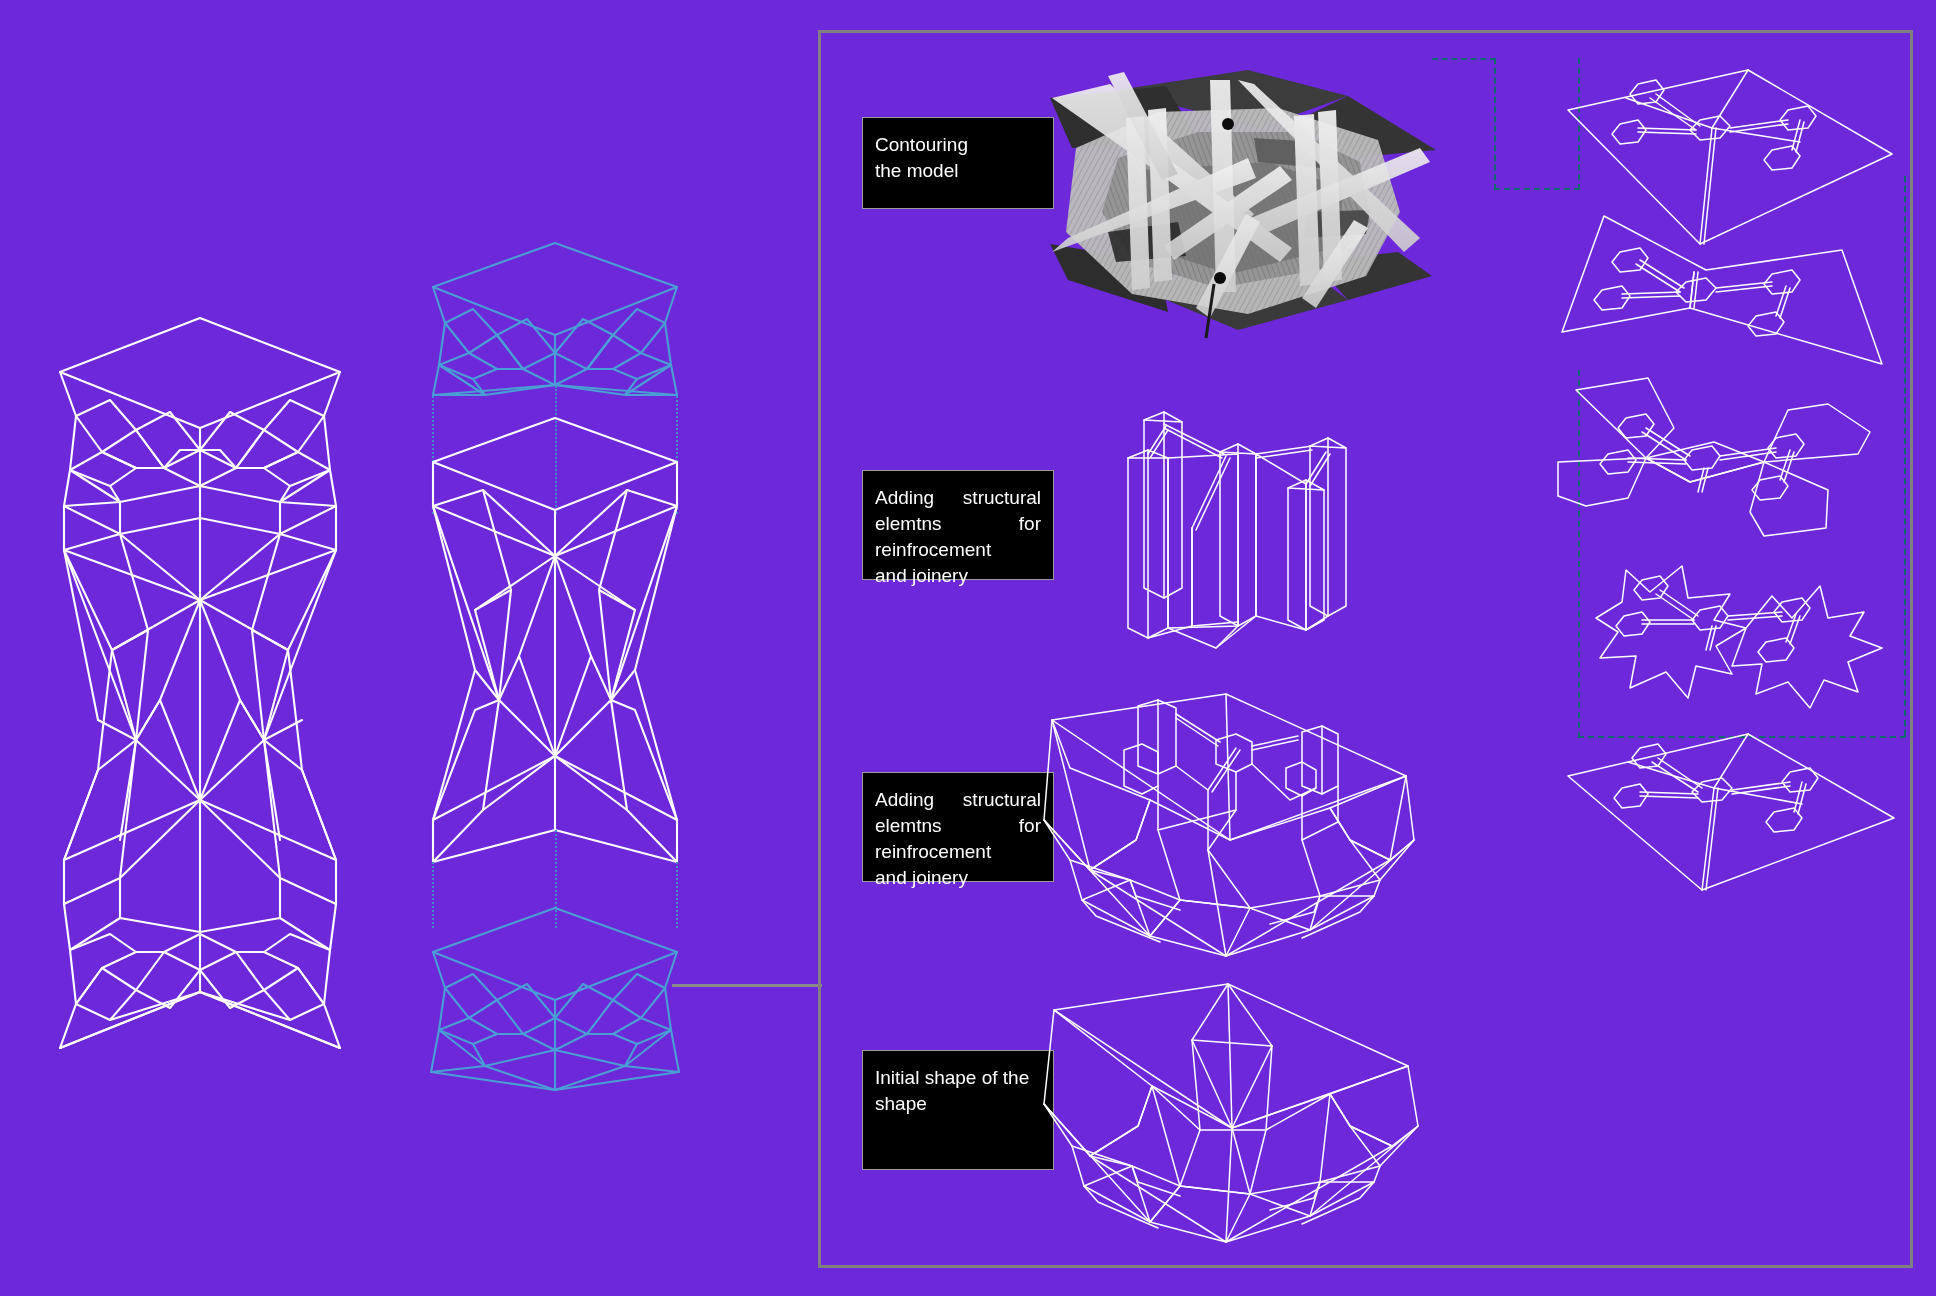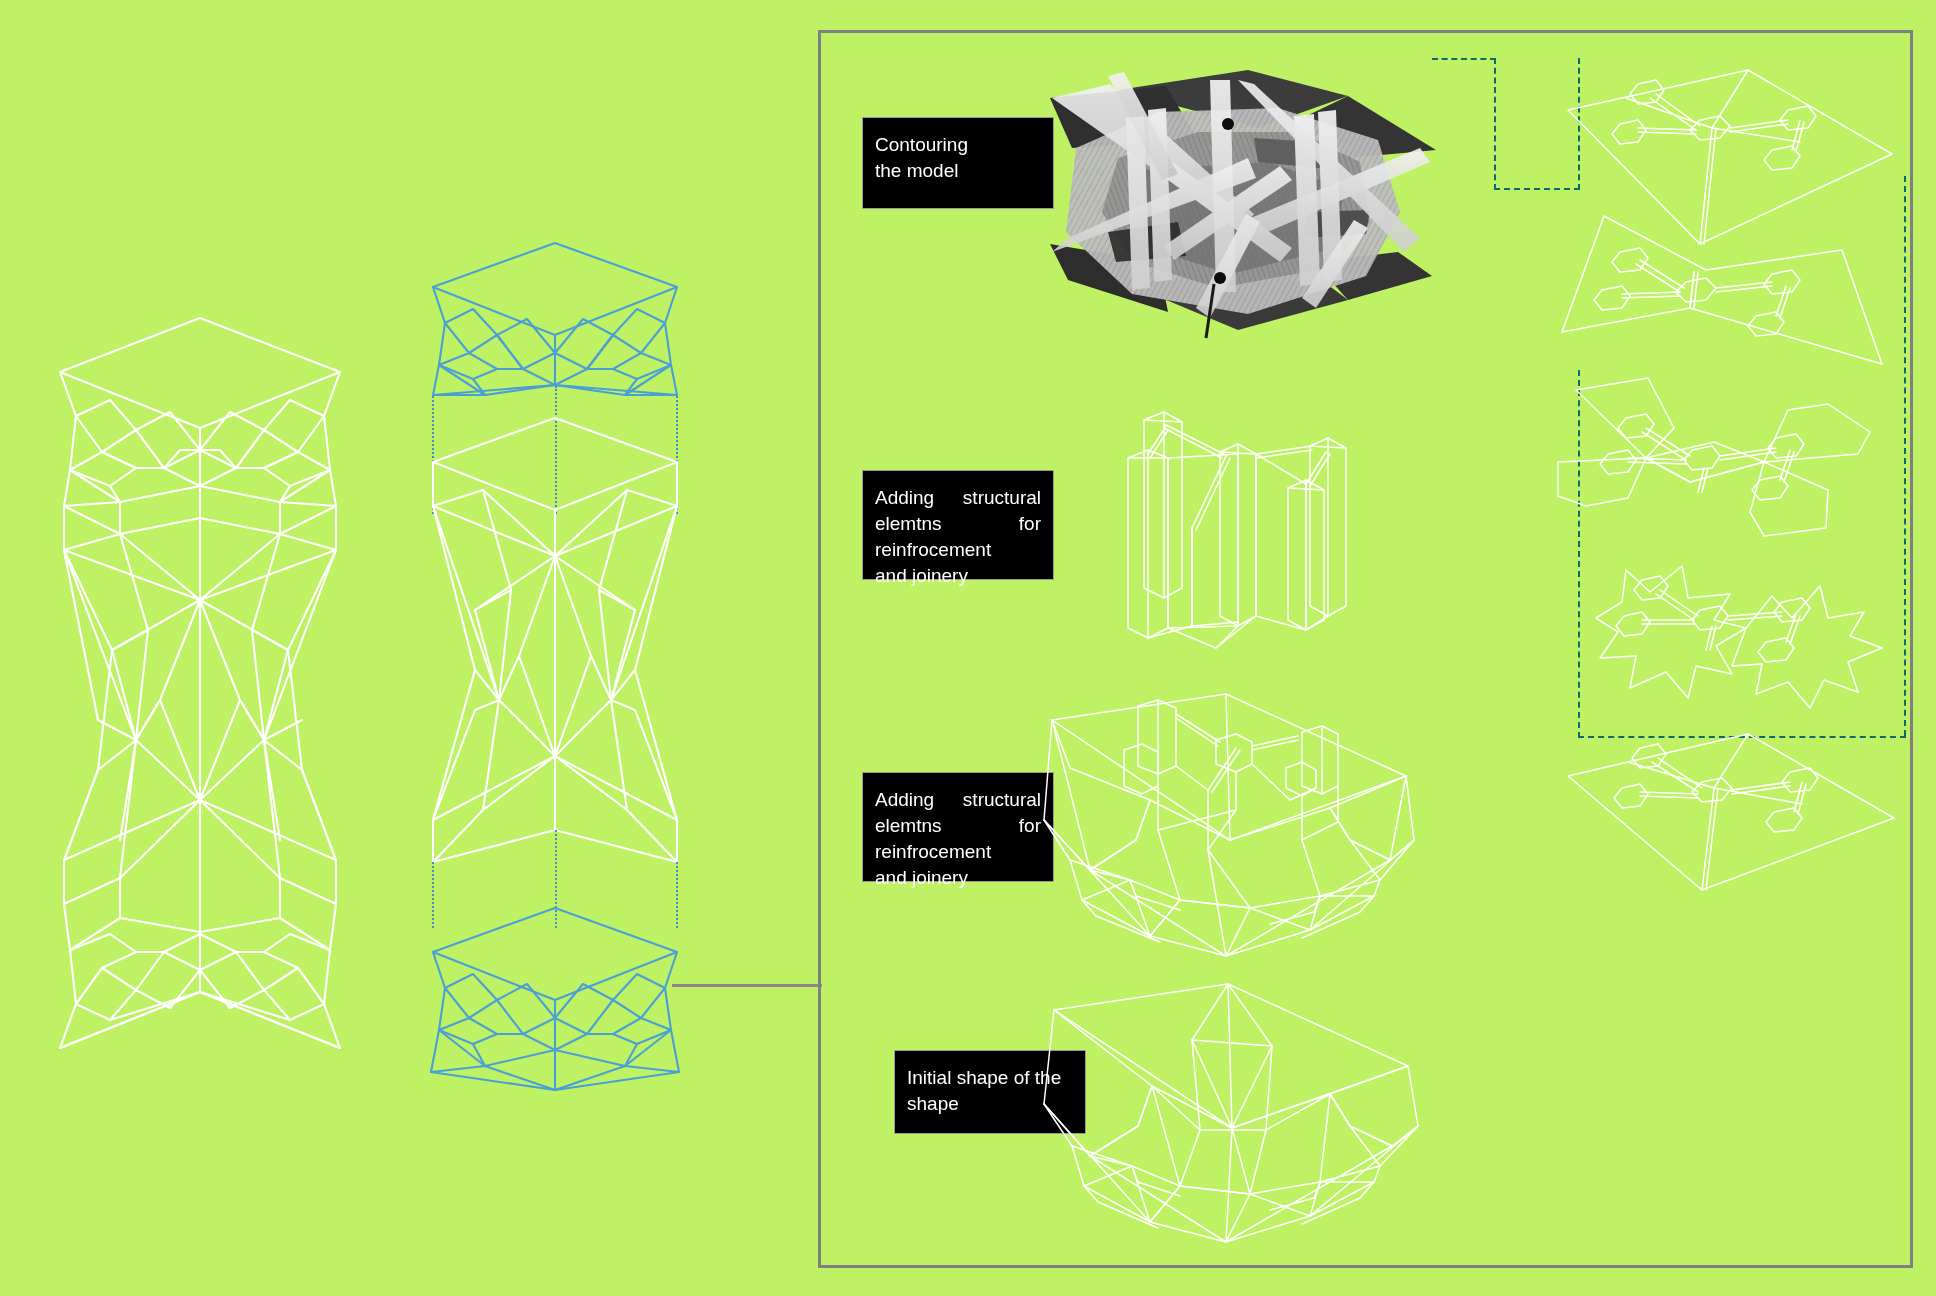--- a/index.html
+++ b/index.html
@@ -2,21 +2,21 @@
 <html><head>
 <meta charset="utf-8">
 <title>Architectural Column Study</title>
 <style>
   html,body{margin:0;padding:0;background:#000;}
   body{
     width:1936px;height:1296px;position:relative;overflow:hidden;
     font-family:"Liberation Sans","DejaVu Sans",sans-serif;
     background:#000;color:#fff;
   }
-  .board{position:absolute;inset:0;background:#bef264;text-decoration:underline;}
+  .board{position:absolute;inset:0;background:#6d28d9;text-decoration:underline;}
 
   
   .panel-frame{
     position:absolute;
     left:818px;top:30px;width:1095px;height:1238px;
     border:3px solid #808080;
     box-sizing:border-box;
     background:transparent;
   }
   
@@ -41,21 +41,21 @@
   .caption > span{display:block;}
   .caption .just{
     text-align:justify;
     text-align-last:justify;
   }
   .caption .last{text-align:left;text-align-last:left;}
 
   #cap-contour{left:862px;top:117px;width:192px;height:92px;}
   #cap-struct-1{left:862px;top:470px;width:192px;height:110px;}
   #cap-struct-2{left:862px;top:772px;width:192px;height:110px;}
-  #cap-initial{left:894px;top:1050px;width:192px;height:84px;}
+  #cap-initial{left:862px;top:1050px;width:192px;height:120px;}
 
   
   .dash{position:absolute;}
   .dash-h{border-top:2px dashed #0e6a6a;}
   .dash-v{border-left:2px dashed #0e6a6a;}
 
   
   .bluedash{position:absolute;border-left:2px dotted #3f8fc4;}
 
   svg{display:block;overflow:visible;}

